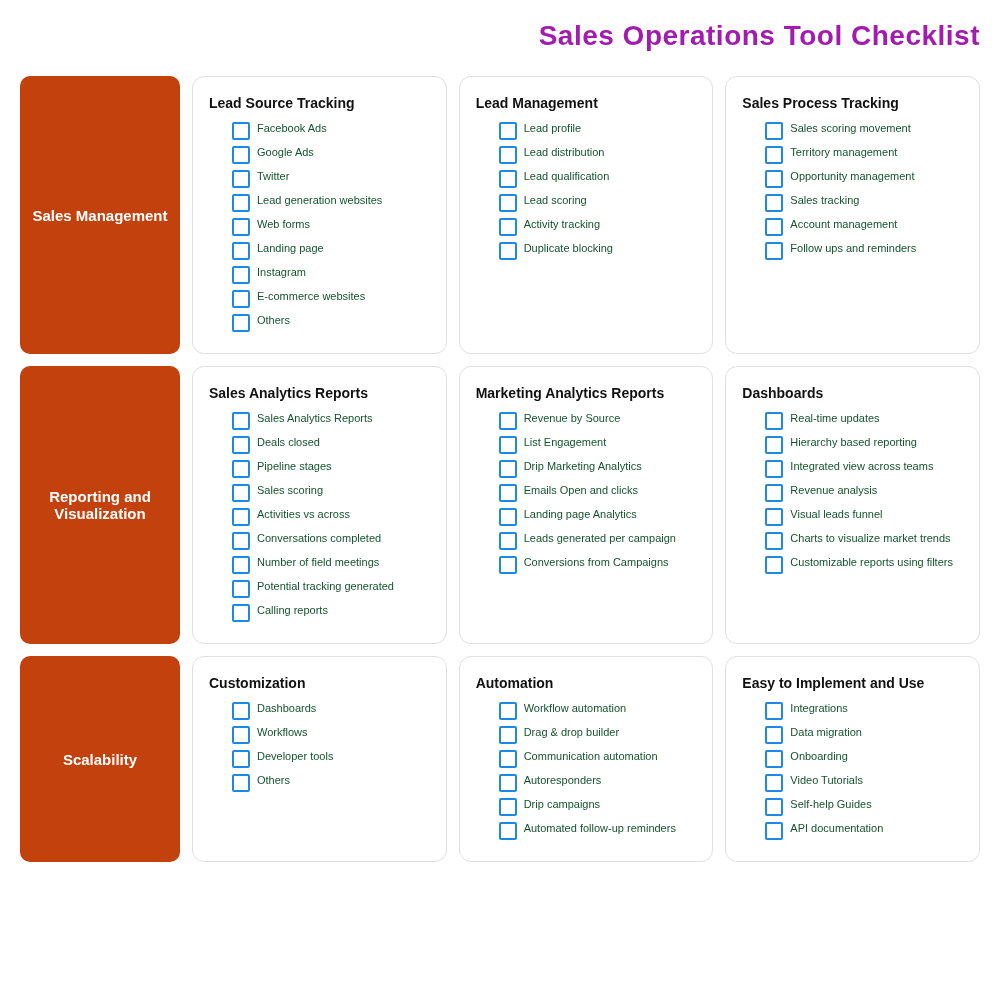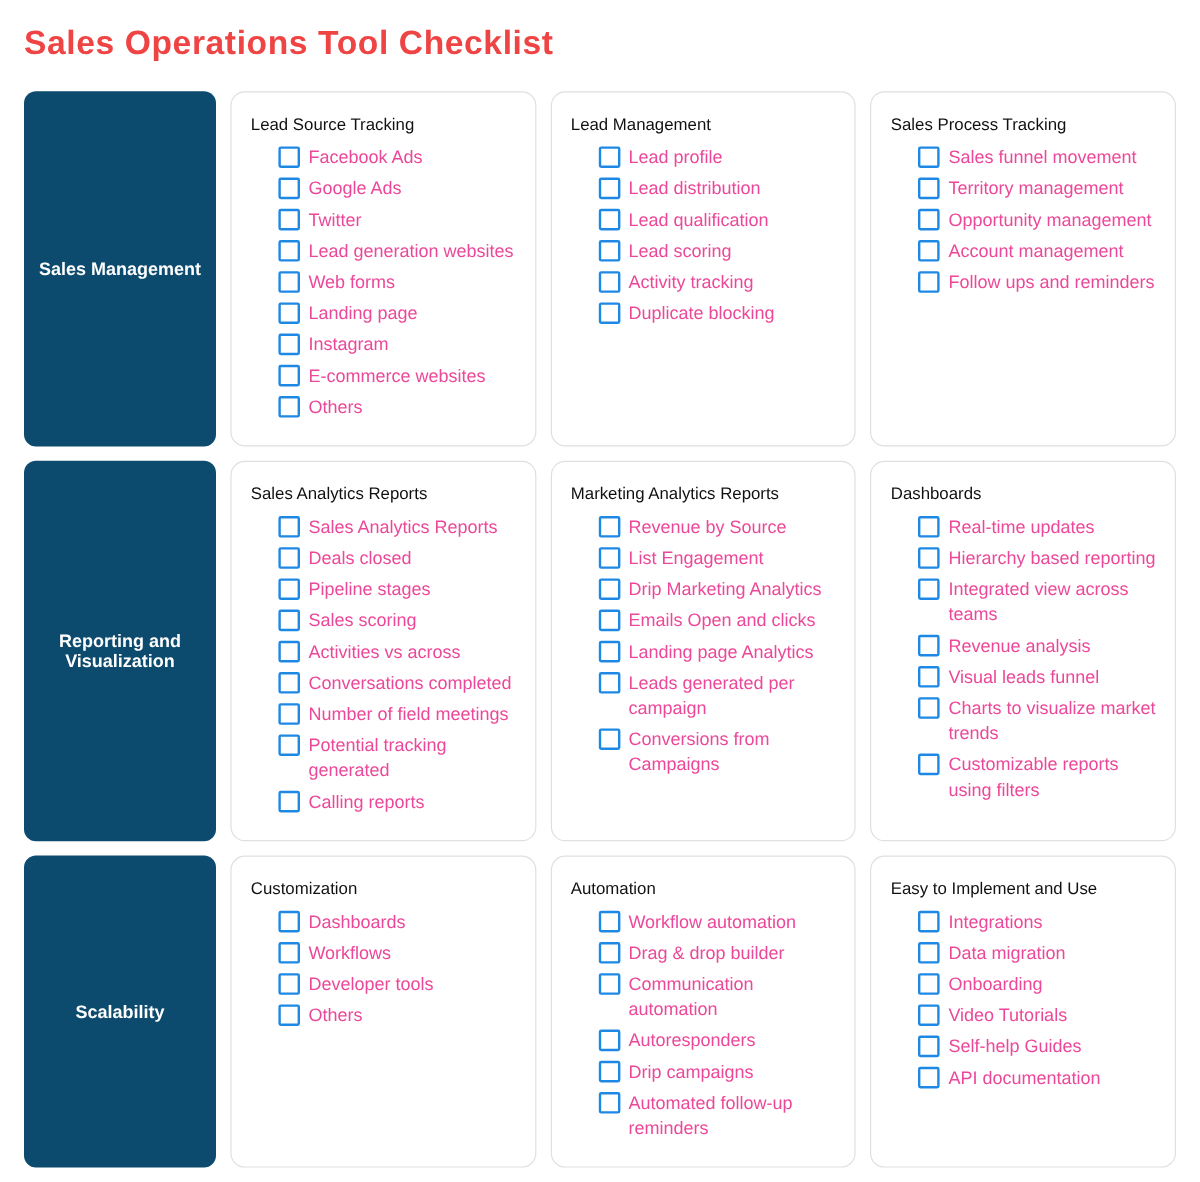--- a/index.html
+++ b/index.html
@@ -4,67 +4,67 @@
   <style>
     * { box-sizing: border-box; margin: 0; padding: 0; }
     body {
       background: #fff;
       font-family: 'Segoe UI', Arial, sans-serif;
       padding: 20px;
       width: 1000px;
       min-height: 985px;
     }
     h1.page-title {
-      text-align: left;
-      color: #ef4444;
+      text-align: right;
+      color: #a21caf;
       font-size: 28px;
       font-weight: 800;
       margin-bottom: 24px;
       letter-spacing: 0.5px;
     }
     .grid {
       display: grid;
       grid-template-columns: 160px 1fr 1fr 1fr;
       gap: 12px;
       margin-bottom: 12px;
     }
     .category-cell {
-      background: #0c4a6e;
+      background: #c2410c;
       border-radius: 10px;
       display: flex;
       align-items: center;
       justify-content: center;
       color: #fff;
       font-weight: 700;
       font-size: 15px;
       text-align: center;
       padding: 16px 10px;
       min-height: 180px;
     }
     .card {
       background: #fff;
       border: 1.5px solid #e0e0e0;
       border-radius: 12px;
       padding: 18px 16px 16px 16px;
     }
     .card-title {
-      font-weight: 400;
+      font-weight: 700;
       font-size: 14px;
       color: #111;
       margin-bottom: 10px;
     }
     .card ul {
       list-style: none;
       padding: 0;
     }
     .card ul li {
       display: flex;
       align-items: flex-start;
-      font-size: 15px;
-      color: #ec4899;
+      font-size: 11px;
+      color: #14532d;
       margin-bottom: 5px;
       line-height: 1.4;
       padding-left: 23px;
     }
     .card ul li::before {
       content: '';
       display: inline-block;
       width: 14px;
       height: 14px;
       min-width: 14px;
@@ -104,23 +104,24 @@
           <li>Lead distribution</li>
           <li>Lead qualification</li>
           <li>Lead scoring</li>
           <li>Activity tracking</li>
           <li>Duplicate blocking</li>
         </ul>
       </div>
       <div class="card">
         <div class="card-title">Sales Process Tracking</div>
         <ul>
-          <li>Sales funnel movement</li>
+          <li>Sales scoring movement</li>
           <li>Territory management</li>
           <li>Opportunity management</li>
+          <li>Sales tracking</li>
           <li>Account management</li>
           <li>Follow ups and reminders</li>
         </ul>
       </div>
     </div>
     <div class="grid">
       <div class="category-cell">Reporting and
 Visualization</div>
       <div class="card">
         <div class="card-title">Sales Analytics Reports</div>

